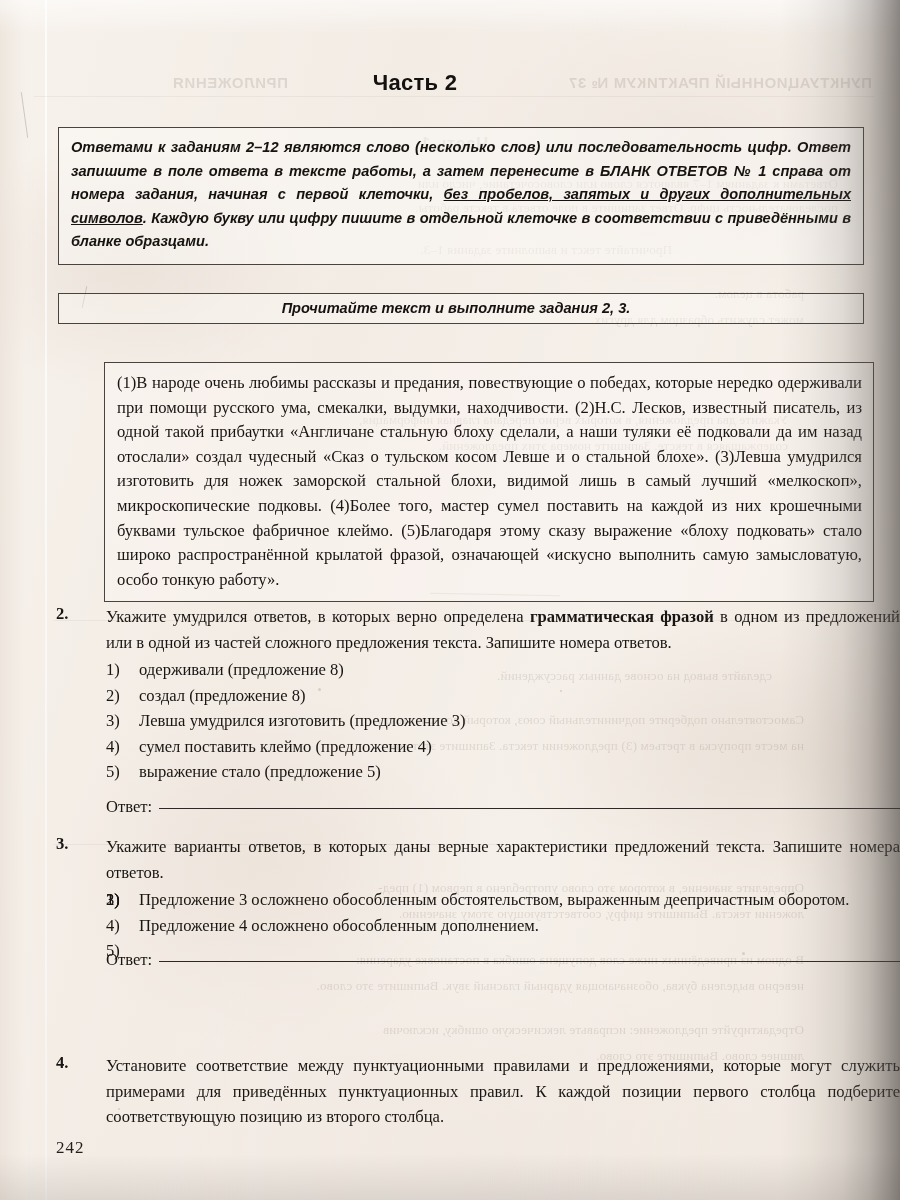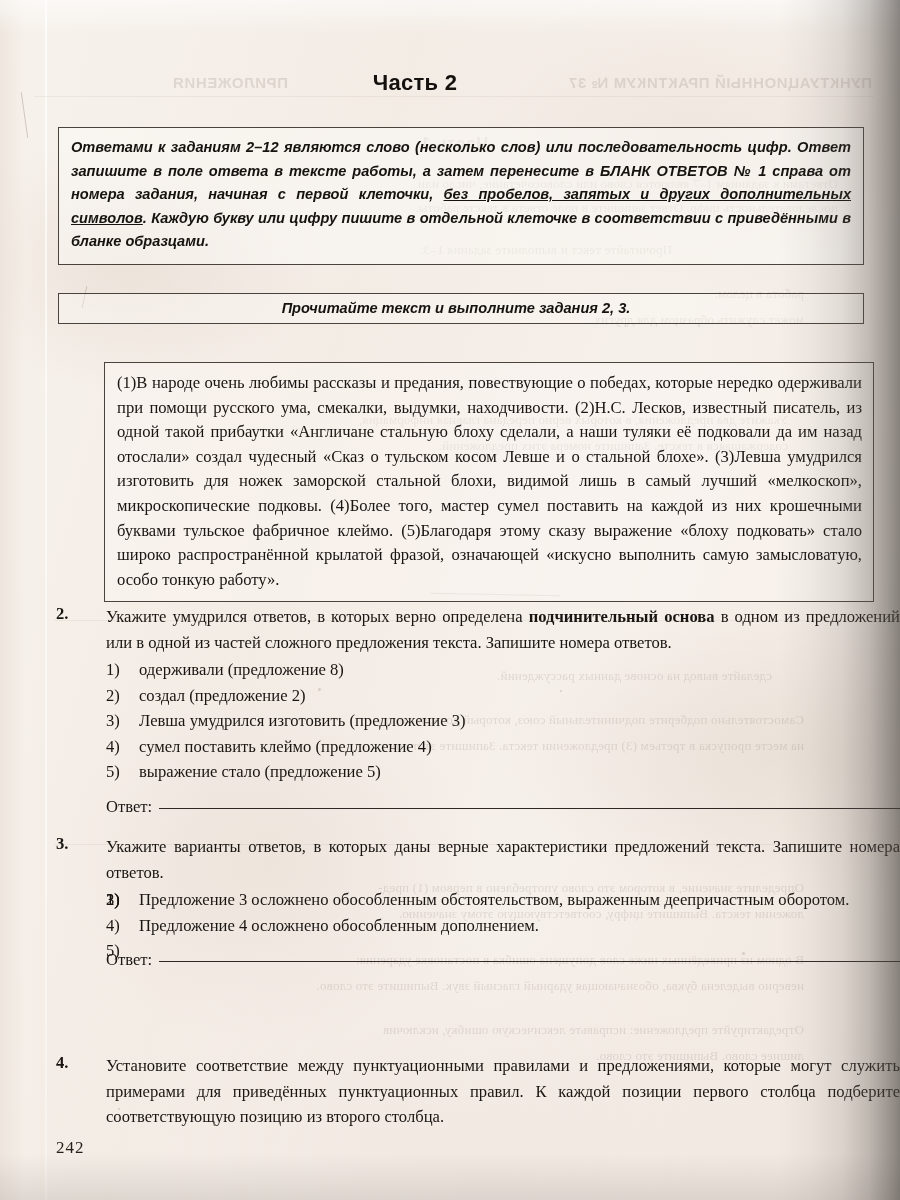--- a/index.html
+++ b/index.html
@@ -316,24 +316,24 @@
       <p id="read-box-text">Прочитайте текст и выполните задания 2, 3.</p>
     </div>
 
     <div id="passage-box">
       <p id="passage-text">(1)В народе очень любимы рассказы и предания, повествующие о победах, которые нередко одерживали при помощи русского ума, смекалки, выдумки, находчивости. (2)Н.С. Лесков, известный писатель, из одной такой прибаутки «Англичане стальную блоху сделали, а наши туляки её подковали да им назад отослали» создал чудесный «Сказ о тульском косом Левше и о стальной блохе». (3)Левша умудрился изготовить для ножек заморской стальной блохи, видимой лишь в самый лучший «мелкоскоп», микроскопические подковы. (4)Более того, мастер сумел поставить на каждой из них крошечными буквами тульское фабричное клеймо. (5)Благодаря этому сказу выражение «блоху подковать» стало широко распространённой крылатой фразой, означающей «искусно выполнить самую замысловатую, особо тонкую работу».</p>
     </div>
 
     <div class="task" style="top:604px;">
       <div class="task-num">2.</div>
       <div class="task-body">
-        <p class="task-stem"><span>Укажите умудрился ответов, в которых верно определена </span><span class="b">подчинительный основа</span><span> в одном из предложений или в одной из частей сложного предложения текста. Запишите номера ответов.</span></p>
+        <p class="task-stem"><span>Укажите умудрился ответов, в которых верно определена </span><span class="b">грамматическая фразой</span><span> в одном из предложений или в одной из частей сложного предложения текста. Запишите номера ответов.</span></p>
         <ol class="options">
           <li><span class="opt-marker">1)</span><span>одерживали (предложение 8)</span></li>
-          <li><span class="opt-marker">2)</span><span>создал (предложение 2)</span></li>
+          <li><span class="opt-marker">2)</span><span>создал (предложение 8)</span></li>
           <li><span class="opt-marker">3)</span><span>Левша умудрился изготовить (предложение 3)</span></li>
           <li><span class="opt-marker">4)</span><span>сумел поставить клеймо (предложение 4)</span></li>
           <li><span class="opt-marker">5)</span><span>выражение стало (предложение 5)</span></li>
         </ol>
         <div class="answer-row">
           <span class="answer-label">Ответ:</span>
           <span class="answer-line"></span>
         </div>
       </div>
     </div>

